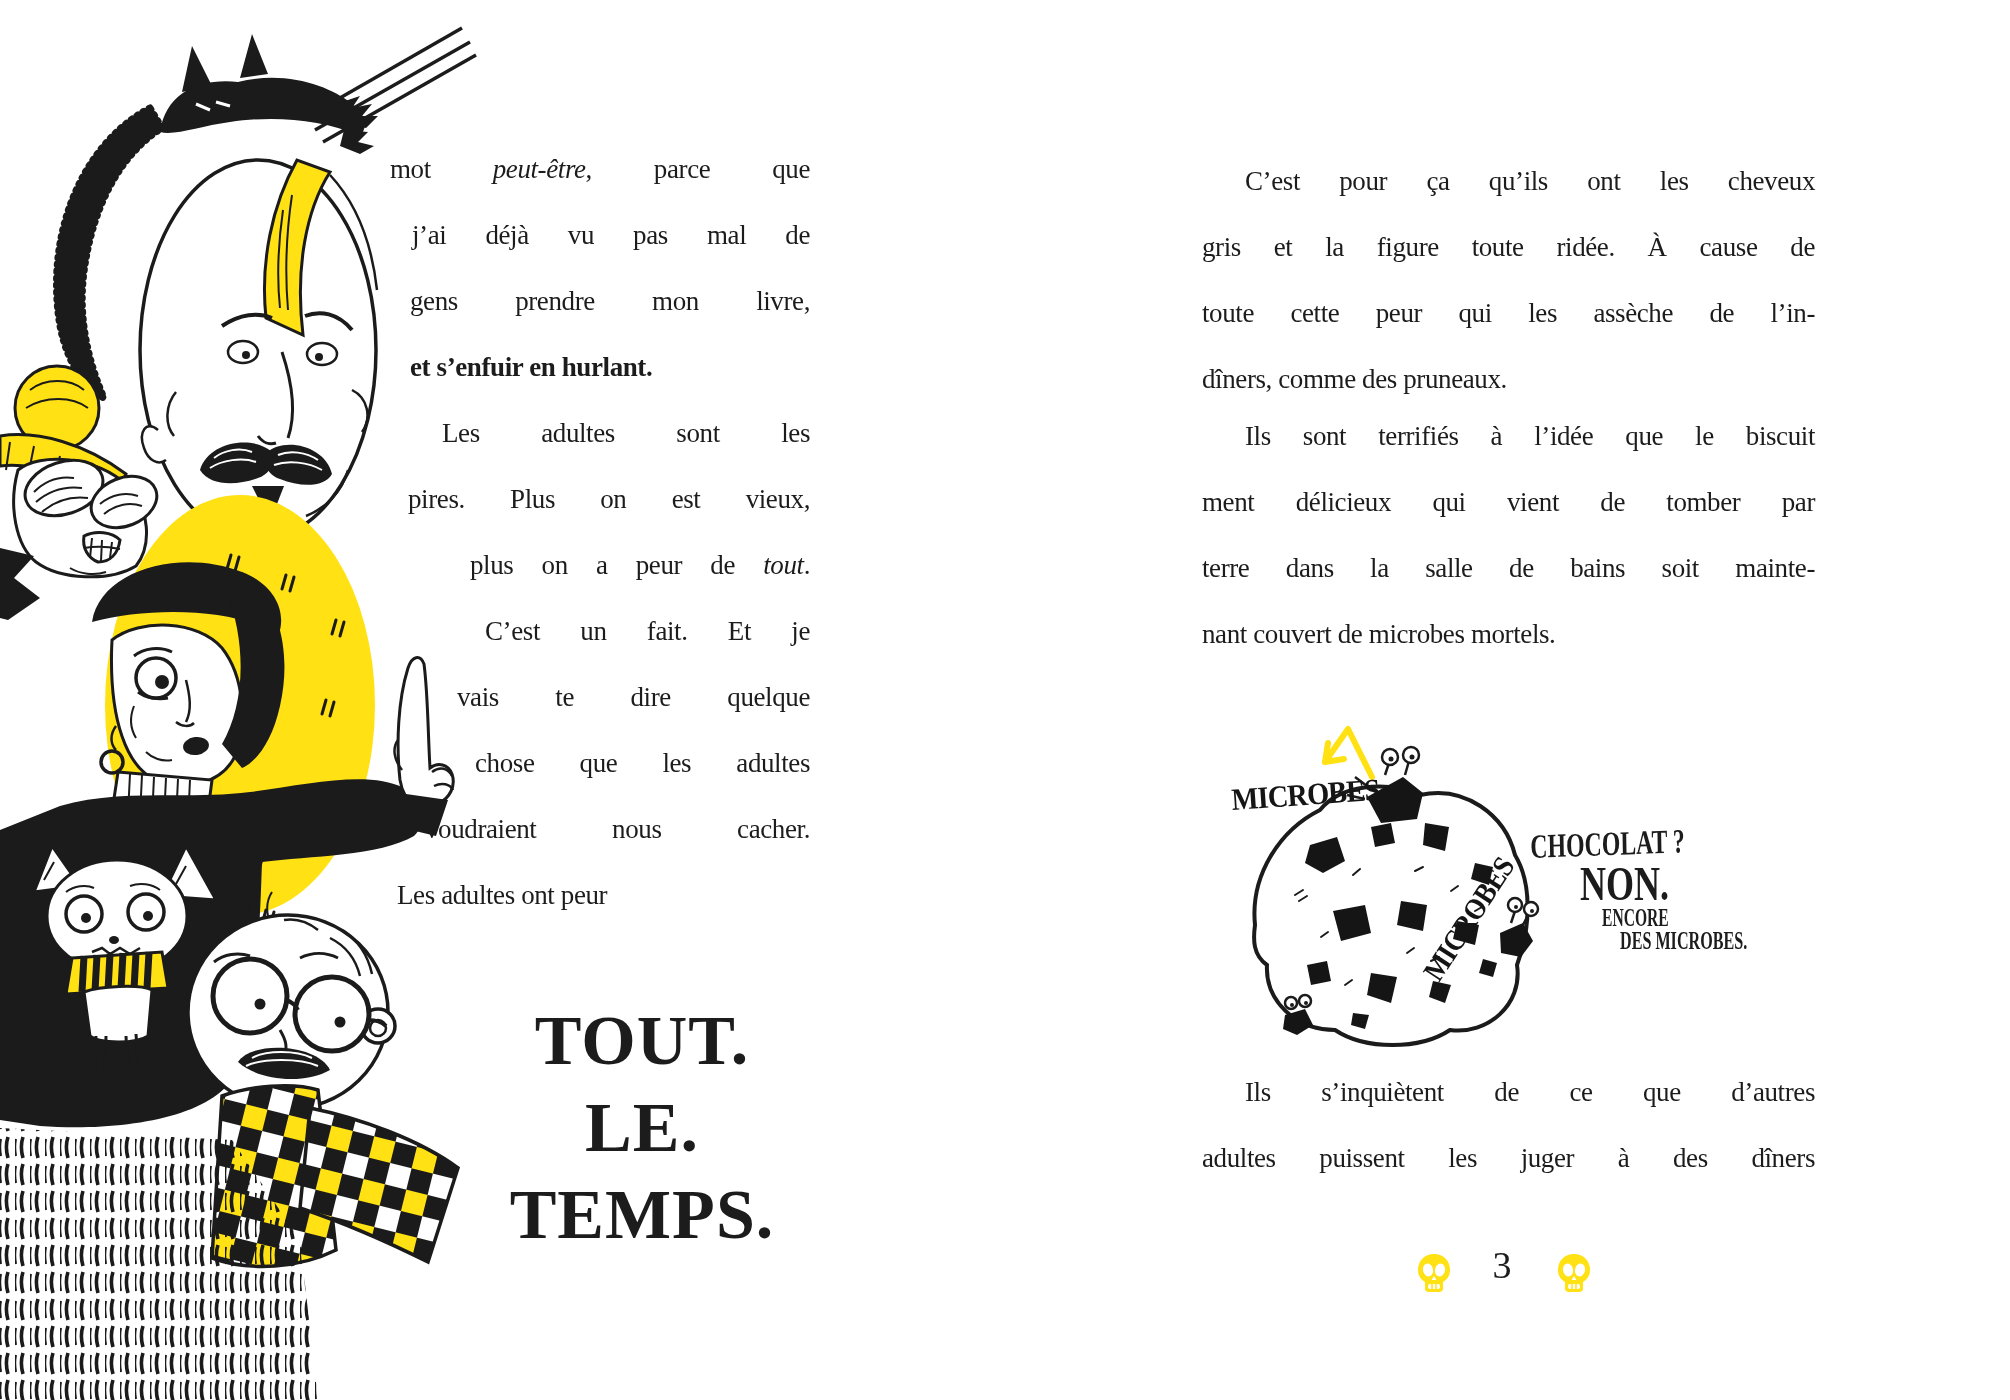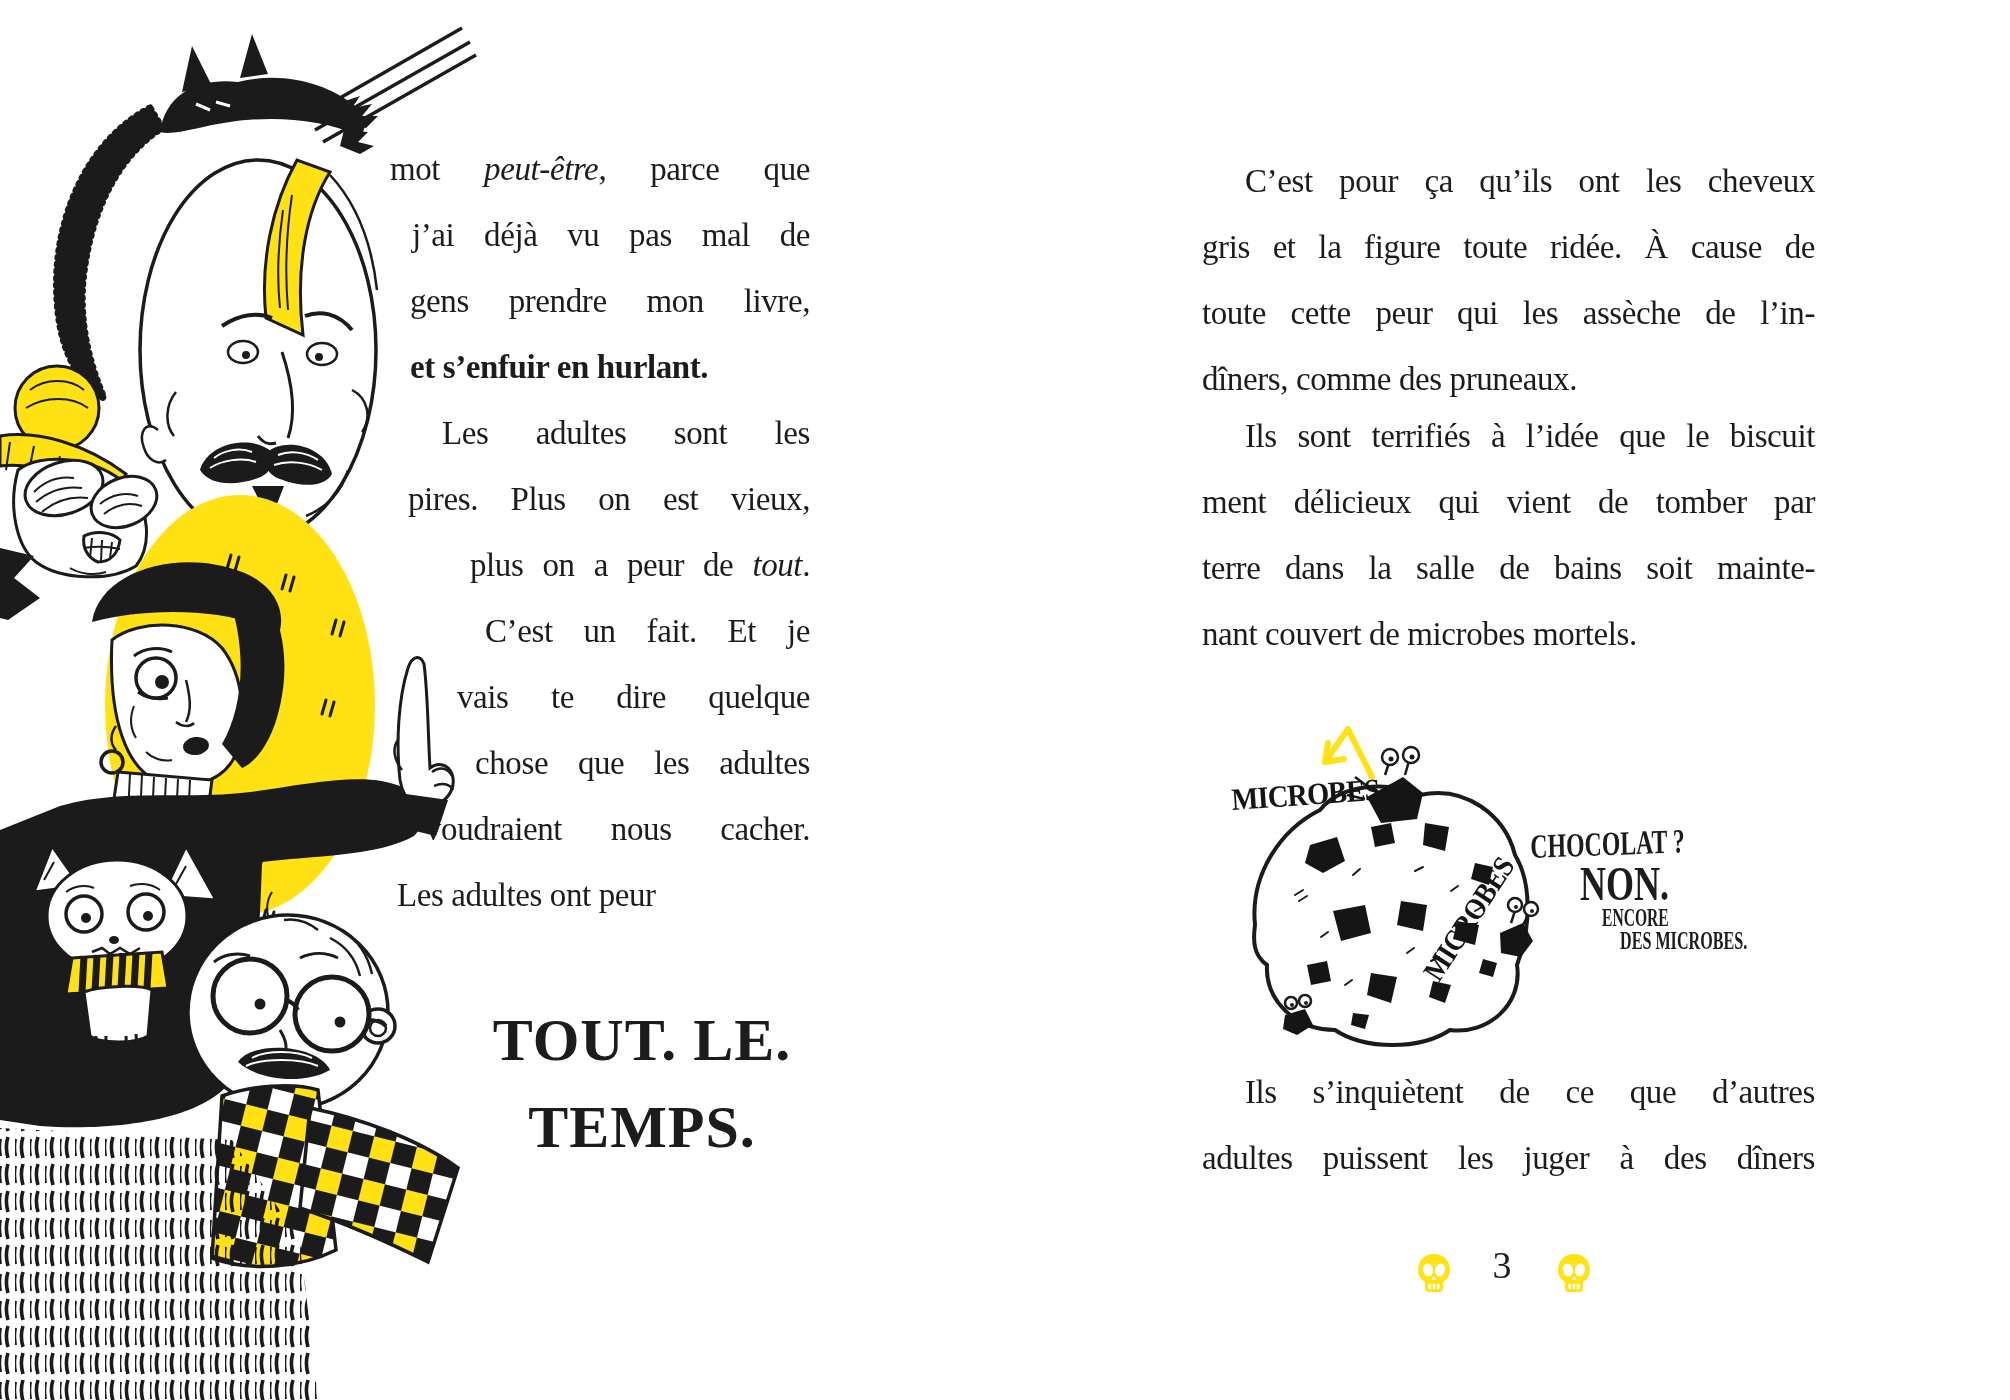--- a/index.html
+++ b/index.html
@@ -1,24 +1,24 @@
 <!DOCTYPE html>
 <html><head>
 <meta charset="utf-8">
 <style>
   html,body{margin:0;padding:0;background:#ffffff;}
   body{width:2010px;height:1400px;overflow:hidden;position:relative;
        font-family:"Liberation Serif", serif;color:#1c1c1c;}
   .stage{position:absolute;inset:0;background:#ffffff;}
-  .col{position:absolute;font-size:33px;line-height:66px;letter-spacing:-0.4px;}
+  .col{position:absolute;font-size:27px;line-height:66px;letter-spacing:-0.4px;}
   .ln{height:66px;}
   .j{text-align:justify;text-align-last:justify;}
   .ind{padding-left:43px;}
   .big{position:absolute;left:470px;top:997px;width:344px;text-align:center;
-       font-size:60px;line-height:87px;font-weight:700;letter-spacing:1px;}
+       font-size:70px;line-height:87px;font-weight:700;letter-spacing:1px;}
   .cap{position:absolute;font-weight:700;white-space:nowrap;transform-origin:left top;}
   .cap-chocolat{left:1530px;top:828px;font-size:34px;transform:scaleX(0.70) rotate(-1.5deg);}
   .cap-non{left:1580px;top:856px;font-size:48px;transform:scaleX(0.75);}
   .cap-encore{left:1602px;top:903px;font-size:26px;transform:scaleX(0.60);}
   .cap-desmic{left:1620px;top:926px;font-size:26px;transform:scaleX(0.62);}
   .pgnum{position:absolute;left:1470px;top:1243px;width:64px;text-align:center;font-size:38px;}
   .skull{position:absolute;width:36px;height:40px;}
   .skull-l{left:1416px;top:1253px;}
   .skull-r{left:1556px;top:1253px;}
   svg text{font-family:"Liberation Serif", serif;}

